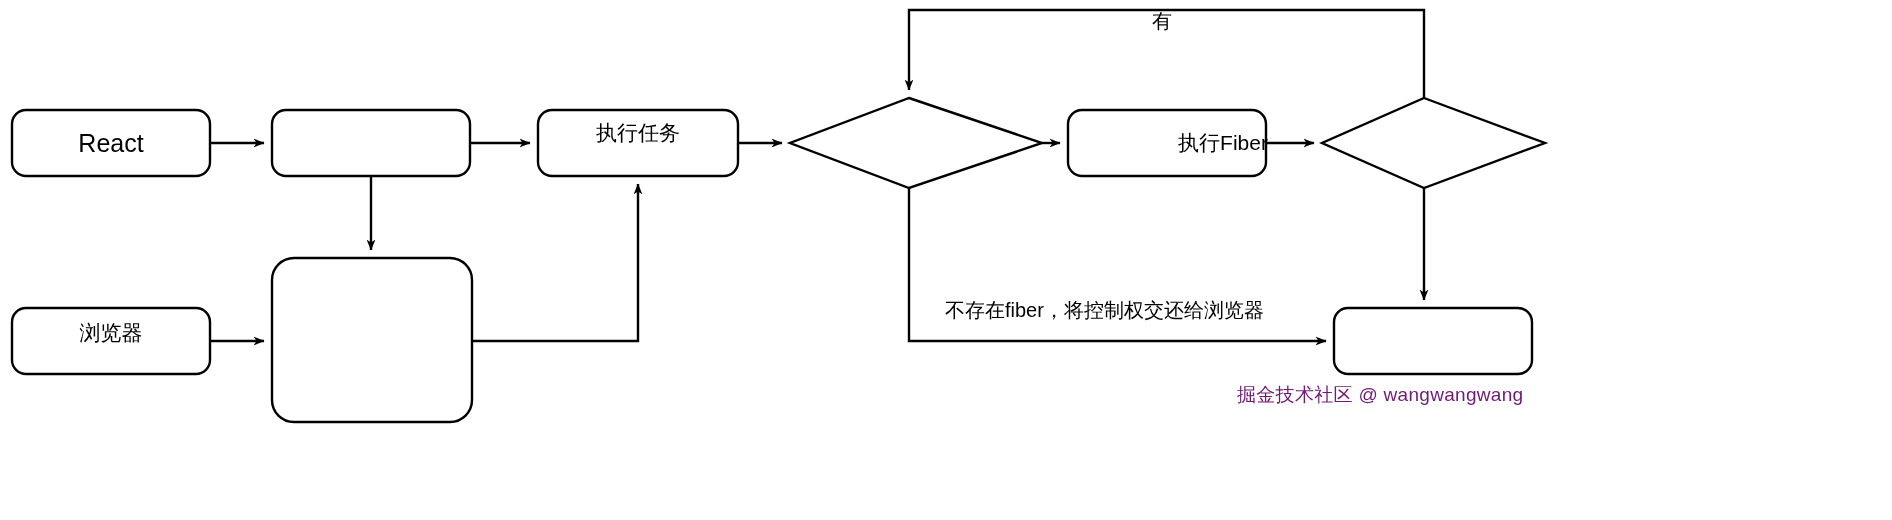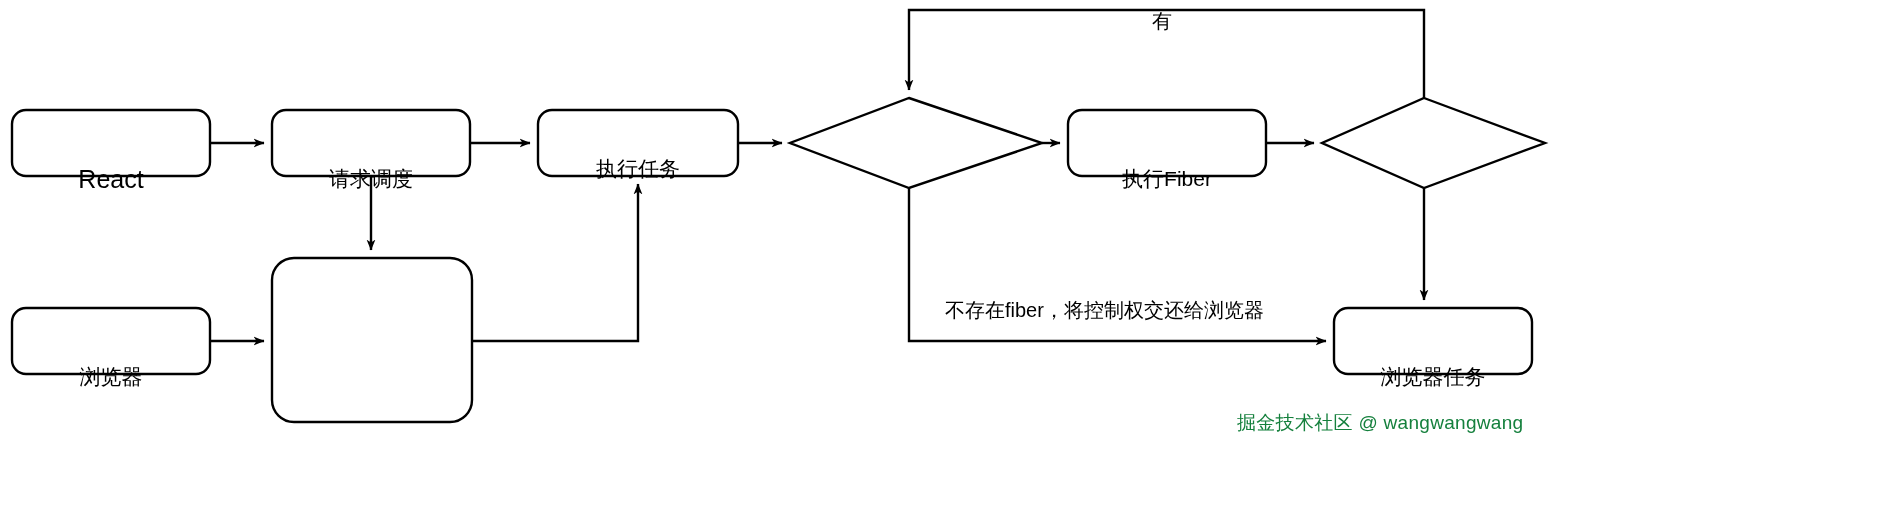--- a/index.html
+++ b/index.html
@@ -40,39 +40,37 @@
     position: absolute;
     display: flex;
     align-items: center;
     justify-content: center;
     text-align: center;
     color: #000000;
     font-size: 21px;
     line-height: 1.32;
     white-space: pre-line;
     pointer-events: none;
-    margin-top: 36px;
   }
   .node-label.latin {
     font-size: 25px;
   }
   .edge-label {
     position: absolute;
     color: #000000;
     font-size: 20px;
     line-height: 1.35;
     white-space: pre-line;
   }
   .watermark {
     position: absolute;
-    color: #15803d;
+    color: #701a75;
     font-size: 19px;
     letter-spacing: 0.3px;
     white-space: nowrap;
-    margin-top: 28px;
   }
 </style>
 </head>
 <body>
 
 <div id="canvas">
 
   <svg class="diagram-layer" viewBox="0 0 1892 520">
     <defs>
       <marker id="arrow" markerWidth="12" markerHeight="12" refX="10.4" refY="5" orient="auto" markerUnits="userSpaceOnUse">
@@ -108,32 +106,30 @@
 
     <path class="edge-line" d="M1424,98 L1424,10 L909,10 L909,90" marker-end="url(#arrow)"></path>
 
     <path class="edge-line" d="M1424,188 L1424,300" marker-end="url(#arrow)"></path>
 
     <path class="edge-line" d="M909,188 L909,341 L1326,341" marker-end="url(#arrow)"></path>
   </svg>
 
   <div class="node-label latin" style="left:12px;  top:110px; width:198px; height:66px;">React</div>
 
-  <div class="node-label" style="left:272px; top:110px; width:198px; height:66px;">请求调度</div>
 
   <div class="node-label" style="left:538px; top:110px; width:200px; height:46px;">执行任务</div>
 
-  <div class="node-label" style="left:12px;  top:308px; width:198px; height:66px;">浏览器</div>
+  <div class="node-label" style="left:12px;  top:300px; width:198px; height:66px;">浏览器</div>
 
 
 
-  <div class="node-label" style="left:1068px; top:110px; width:198px; height:66px;text-align:center;">执行Fiber</div>
+  <div class="node-label" style="left:1124px; top:110px; width:198px; height:66px;text-align:center;">执行Fiber</div>
 
 
-  <div class="node-label" style="left:1334px; top:308px; width:198px; height:66px;">浏览器任务</div>
 
   <div class="edge-label" style="left:1152px; top:8px; text-align:center;">有</div>
 
 
   <div class="edge-label" style="left:920px; top:297px; width:420px; text-align:left;margin-left:25px;">不存在fiber，将控制权交还给浏览器</div>
 
   <div class="watermark" style="left:1237px; top:382px;">掘金技术社区 @ wangwangwang</div>
 
 </div>
 

